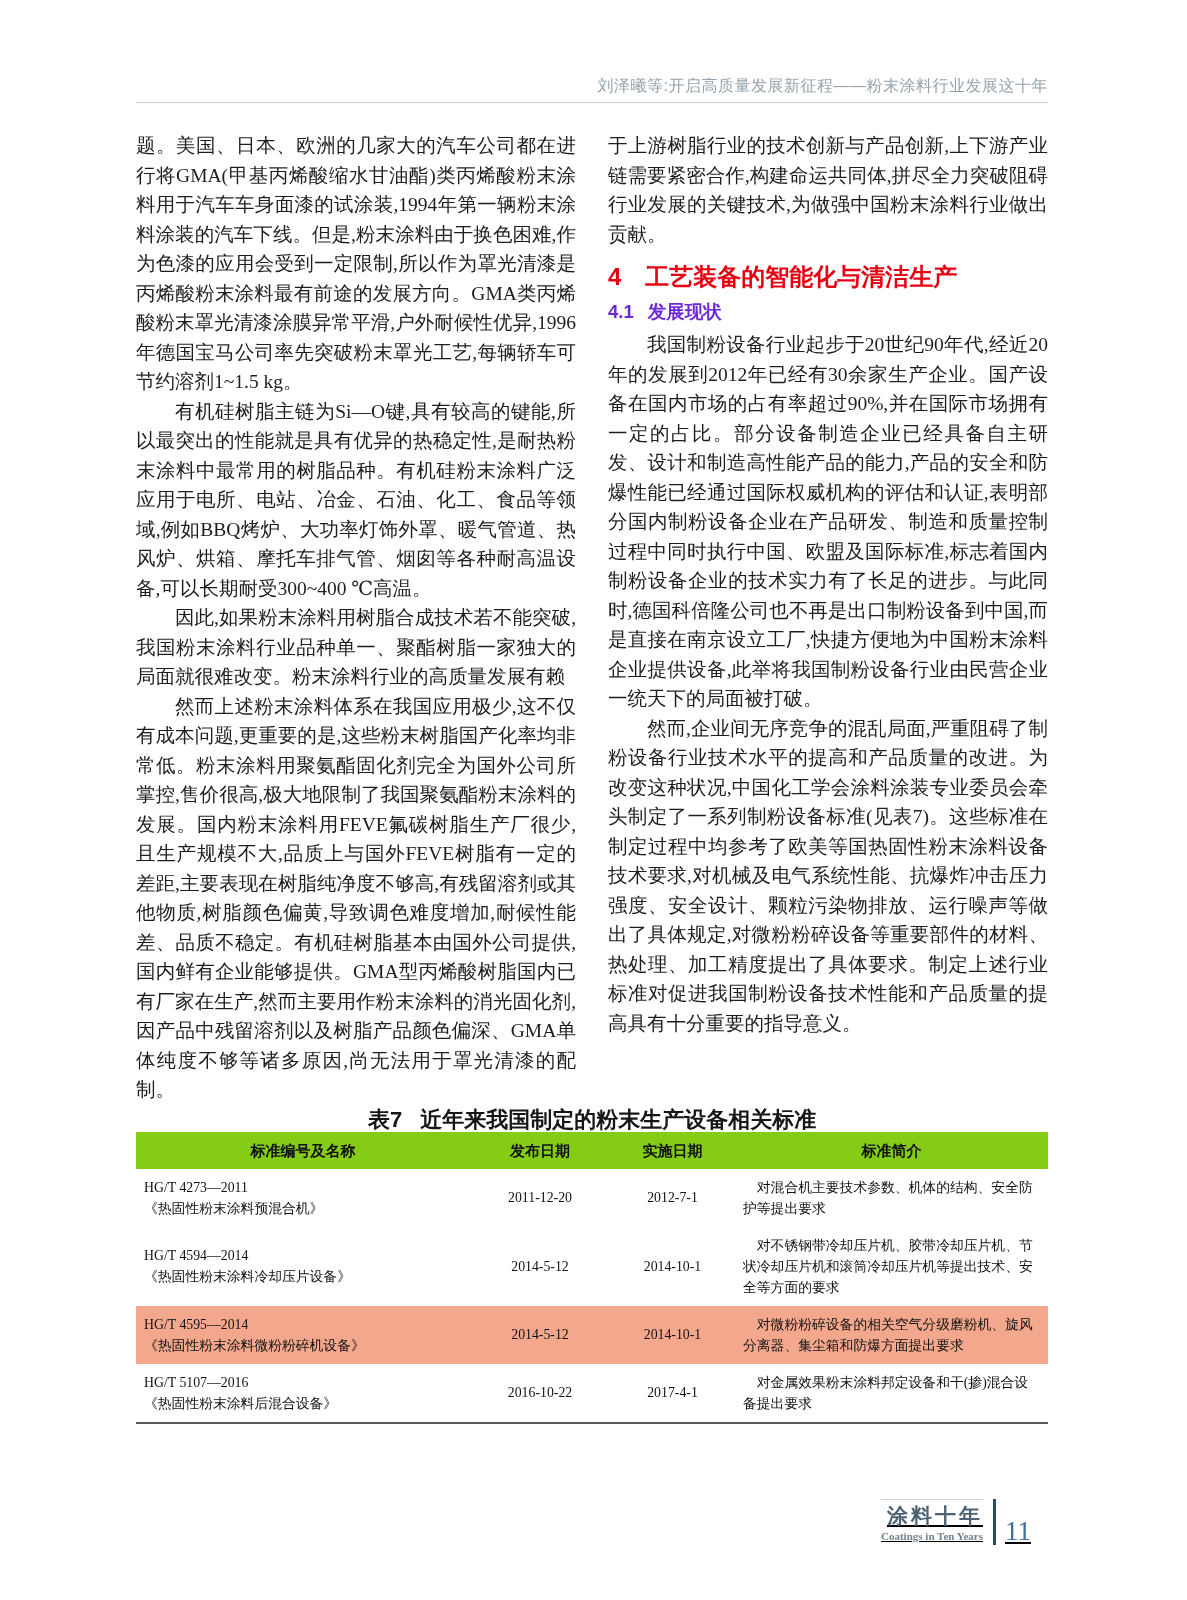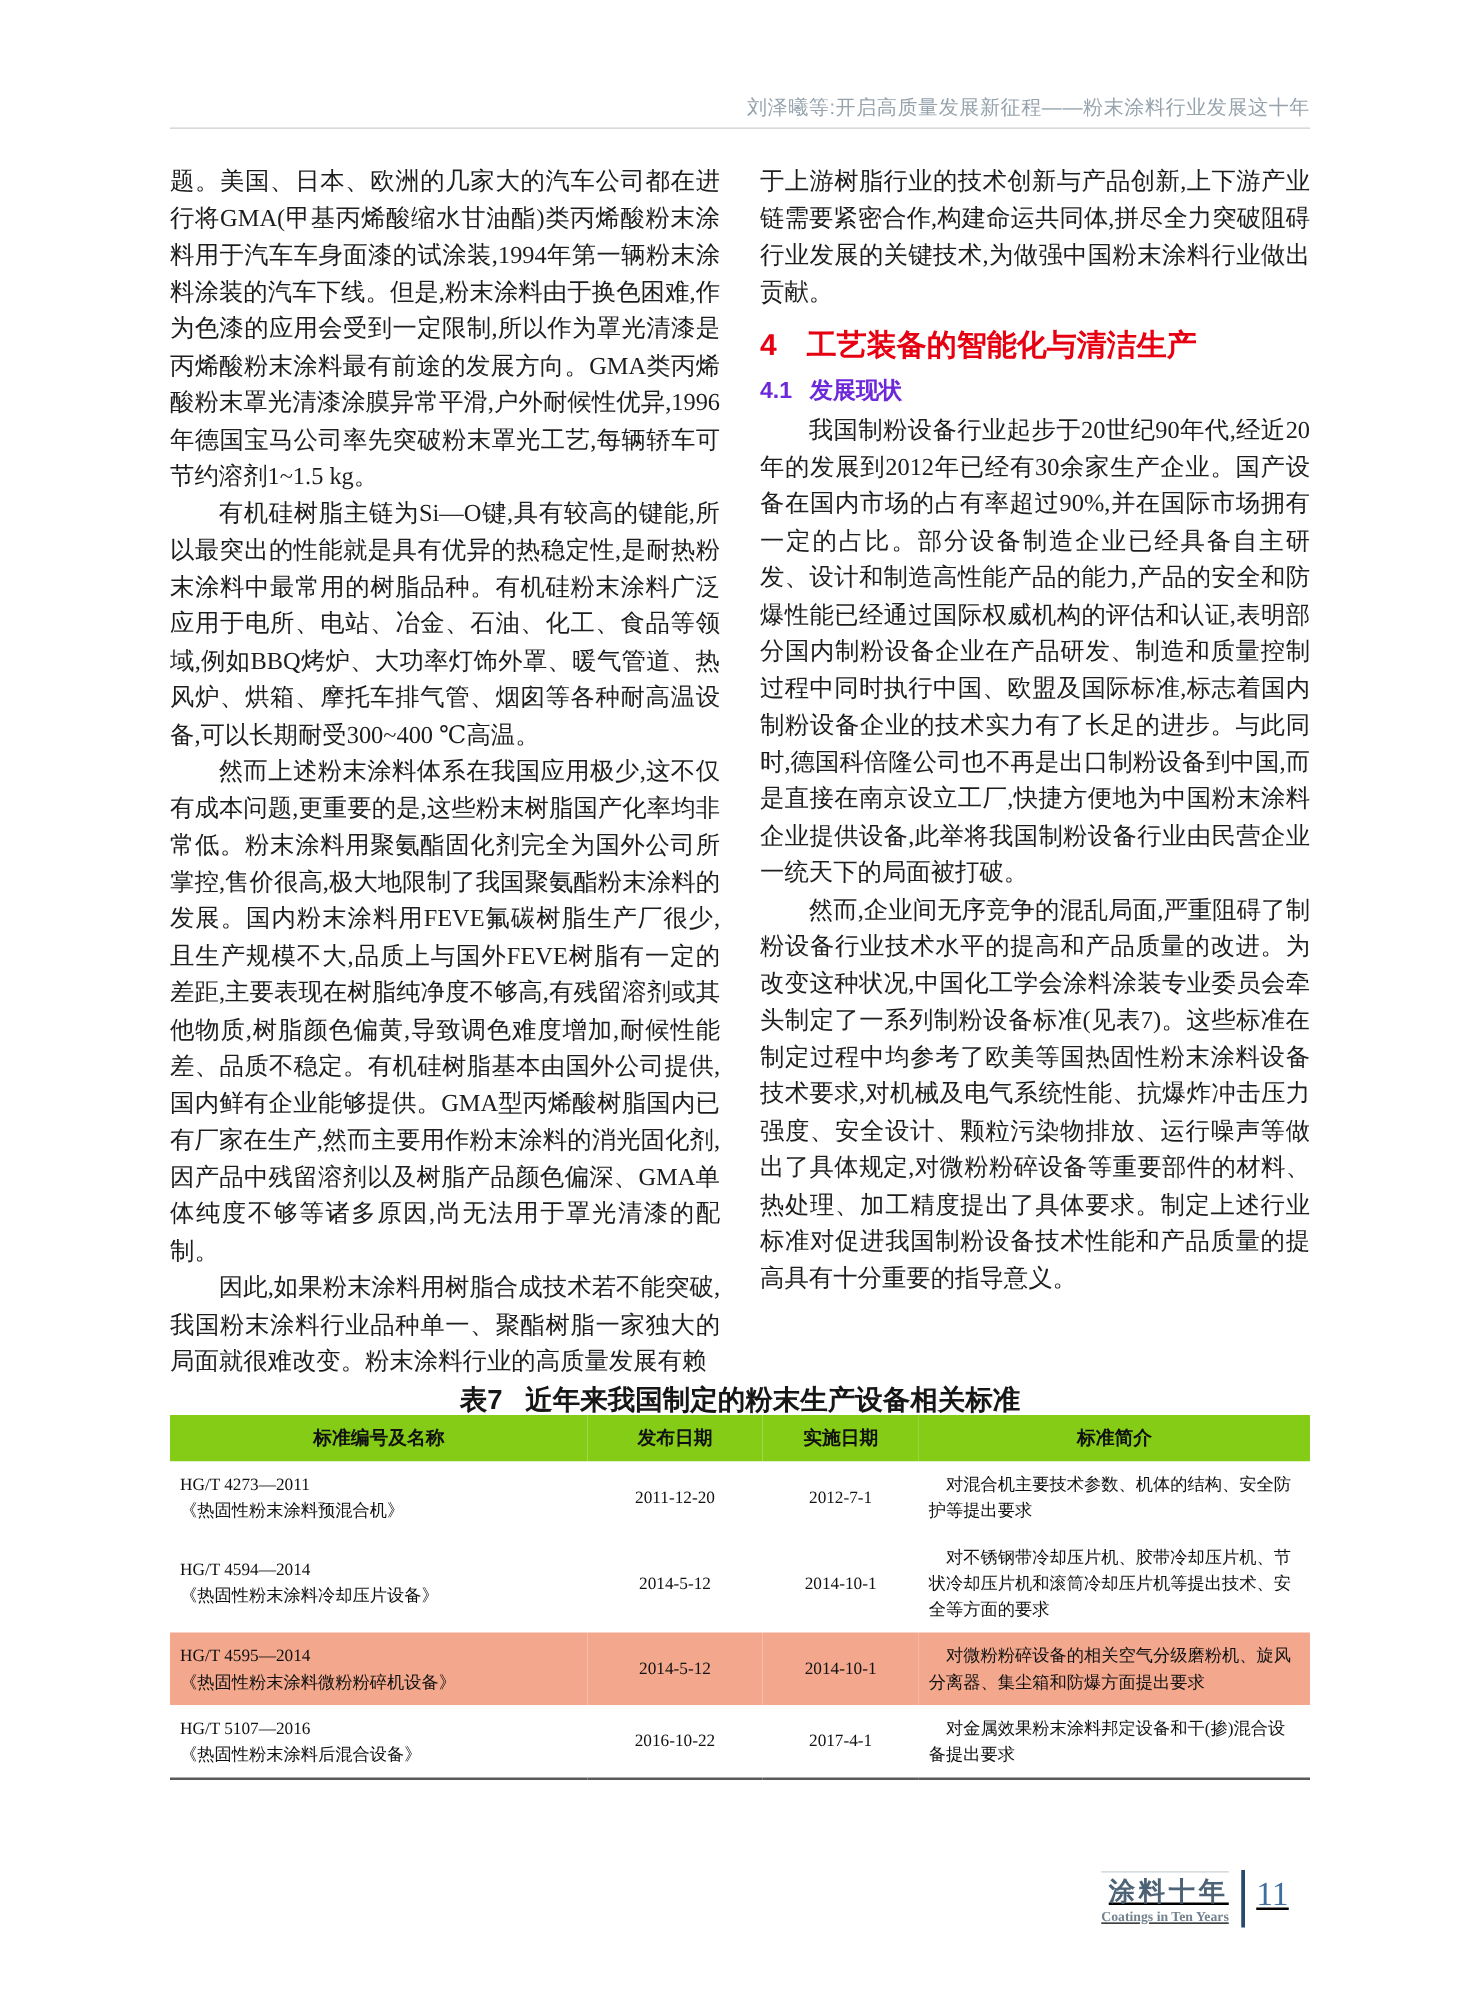--- a/index.html
+++ b/index.html
@@ -41,38 +41,38 @@
   td.summary{text-align:left;text-indent:1em;}
   
   .footer{position:absolute;top:1496px;right:156px;display:flex;align-items:center;text-decoration:underline;}
   .brand{text-align:right;border-top:1px solid #ccd2d6;padding-top:4px;}
   .brand-zh{font-family:"Liberation Sans","DejaVu Sans",sans-serif;font-weight:bold;
             font-size:21px;line-height:24px;letter-spacing:3px;color:#4d6375;}
   .brand-en{font-family:"Liberation Serif","DejaVu Serif",serif;font-weight:600;
             font-size:11px;line-height:16px;color:#73828e;}
   .foot-bar{width:3px;height:46px;background:#27496a;margin:0 9px 0 10px;}
   .pagenum{font-family:"Liberation Serif","DejaVu Serif",serif;font-size:27px;color:#3e6e9e;
-           align-self:flex-start;margin-top:4px;}
+           align-self:flex-start;margin-top:20px;}
 </style>
 </head>
 <body>
 
 <div class="page">
 
   <div class="running-head">刘泽曦等:开启高质量发展新征程——粉末涂料行业发展这十年</div>
   <div class="head-rule"></div>
 
   <div class="content">
     <div class="columns">
 
       <div class="col">
         <p>题。美国、日本、欧洲的几家大的汽车公司都在进行将GMA(甲基丙烯酸缩水甘油酯)类丙烯酸粉末涂料用于汽车车身面漆的试涂装,1994年第一辆粉末涂料涂装的汽车下线。但是,粉末涂料由于换色困难,作为色漆的应用会受到一定限制,所以作为罩光清漆是丙烯酸粉末涂料最有前途的发展方向。GMA类丙烯酸粉末罩光清漆涂膜异常平滑,户外耐候性优异,1996年德国宝马公司率先突破粉末罩光工艺,每辆轿车可节约溶剂1~1.5 kg。</p>
         <p class="indent">有机硅树脂主链为Si—O键,具有较高的键能,所以最突出的性能就是具有优异的热稳定性,是耐热粉末涂料中最常用的树脂品种。有机硅粉末涂料广泛应用于电所、电站、冶金、石油、化工、食品等领域,例如BBQ烤炉、大功率灯饰外罩、暖气管道、热风炉、烘箱、摩托车排气管、烟囱等各种耐高温设备,可以长期耐受300~400 ℃高温。</p>
+        <p class="indent">因此,如果粉末涂料用树脂合成技术若不能突破,我国粉末涂料行业品种单一、聚酯树脂一家独大的局面就很难改变。粉末涂料行业的高质量发展有赖</p>
         <p class="indent">然而上述粉末涂料体系在我国应用极少,这不仅有成本问题,更重要的是,这些粉末树脂国产化率均非常低。粉末涂料用聚氨酯固化剂完全为国外公司所掌控,售价很高,极大地限制了我国聚氨酯粉末涂料的发展。国内粉末涂料用FEVE氟碳树脂生产厂很少,且生产规模不大,品质上与国外FEVE树脂有一定的差距,主要表现在树脂纯净度不够高,有残留溶剂或其他物质,树脂颜色偏黄,导致调色难度增加,耐候性能差、品质不稳定。有机硅树脂基本由国外公司提供,国内鲜有企业能够提供。GMA型丙烯酸树脂国内已有厂家在生产,然而主要用作粉末涂料的消光固化剂,因产品中残留溶剂以及树脂产品颜色偏深、GMA单体纯度不够等诸多原因,尚无法用于罩光清漆的配制。</p>
-        <p class="indent">因此,如果粉末涂料用树脂合成技术若不能突破,我国粉末涂料行业品种单一、聚酯树脂一家独大的局面就很难改变。粉末涂料行业的高质量发展有赖</p>
       </div>
 
       <div class="col">
         <p>于上游树脂行业的技术创新与产品创新,上下游产业链需要紧密合作,构建命运共同体,拼尽全力突破阻碍行业发展的关键技术,为做强中国粉末涂料行业做出贡献。</p>
         <div class="sec-h">
           <span class="num">4</span><span>工艺装备的智能化与清洁生产</span>
         </div>
         <div class="subsec-h">
           <span class="num">4.1</span><span>发展现状</span>
         </div>

